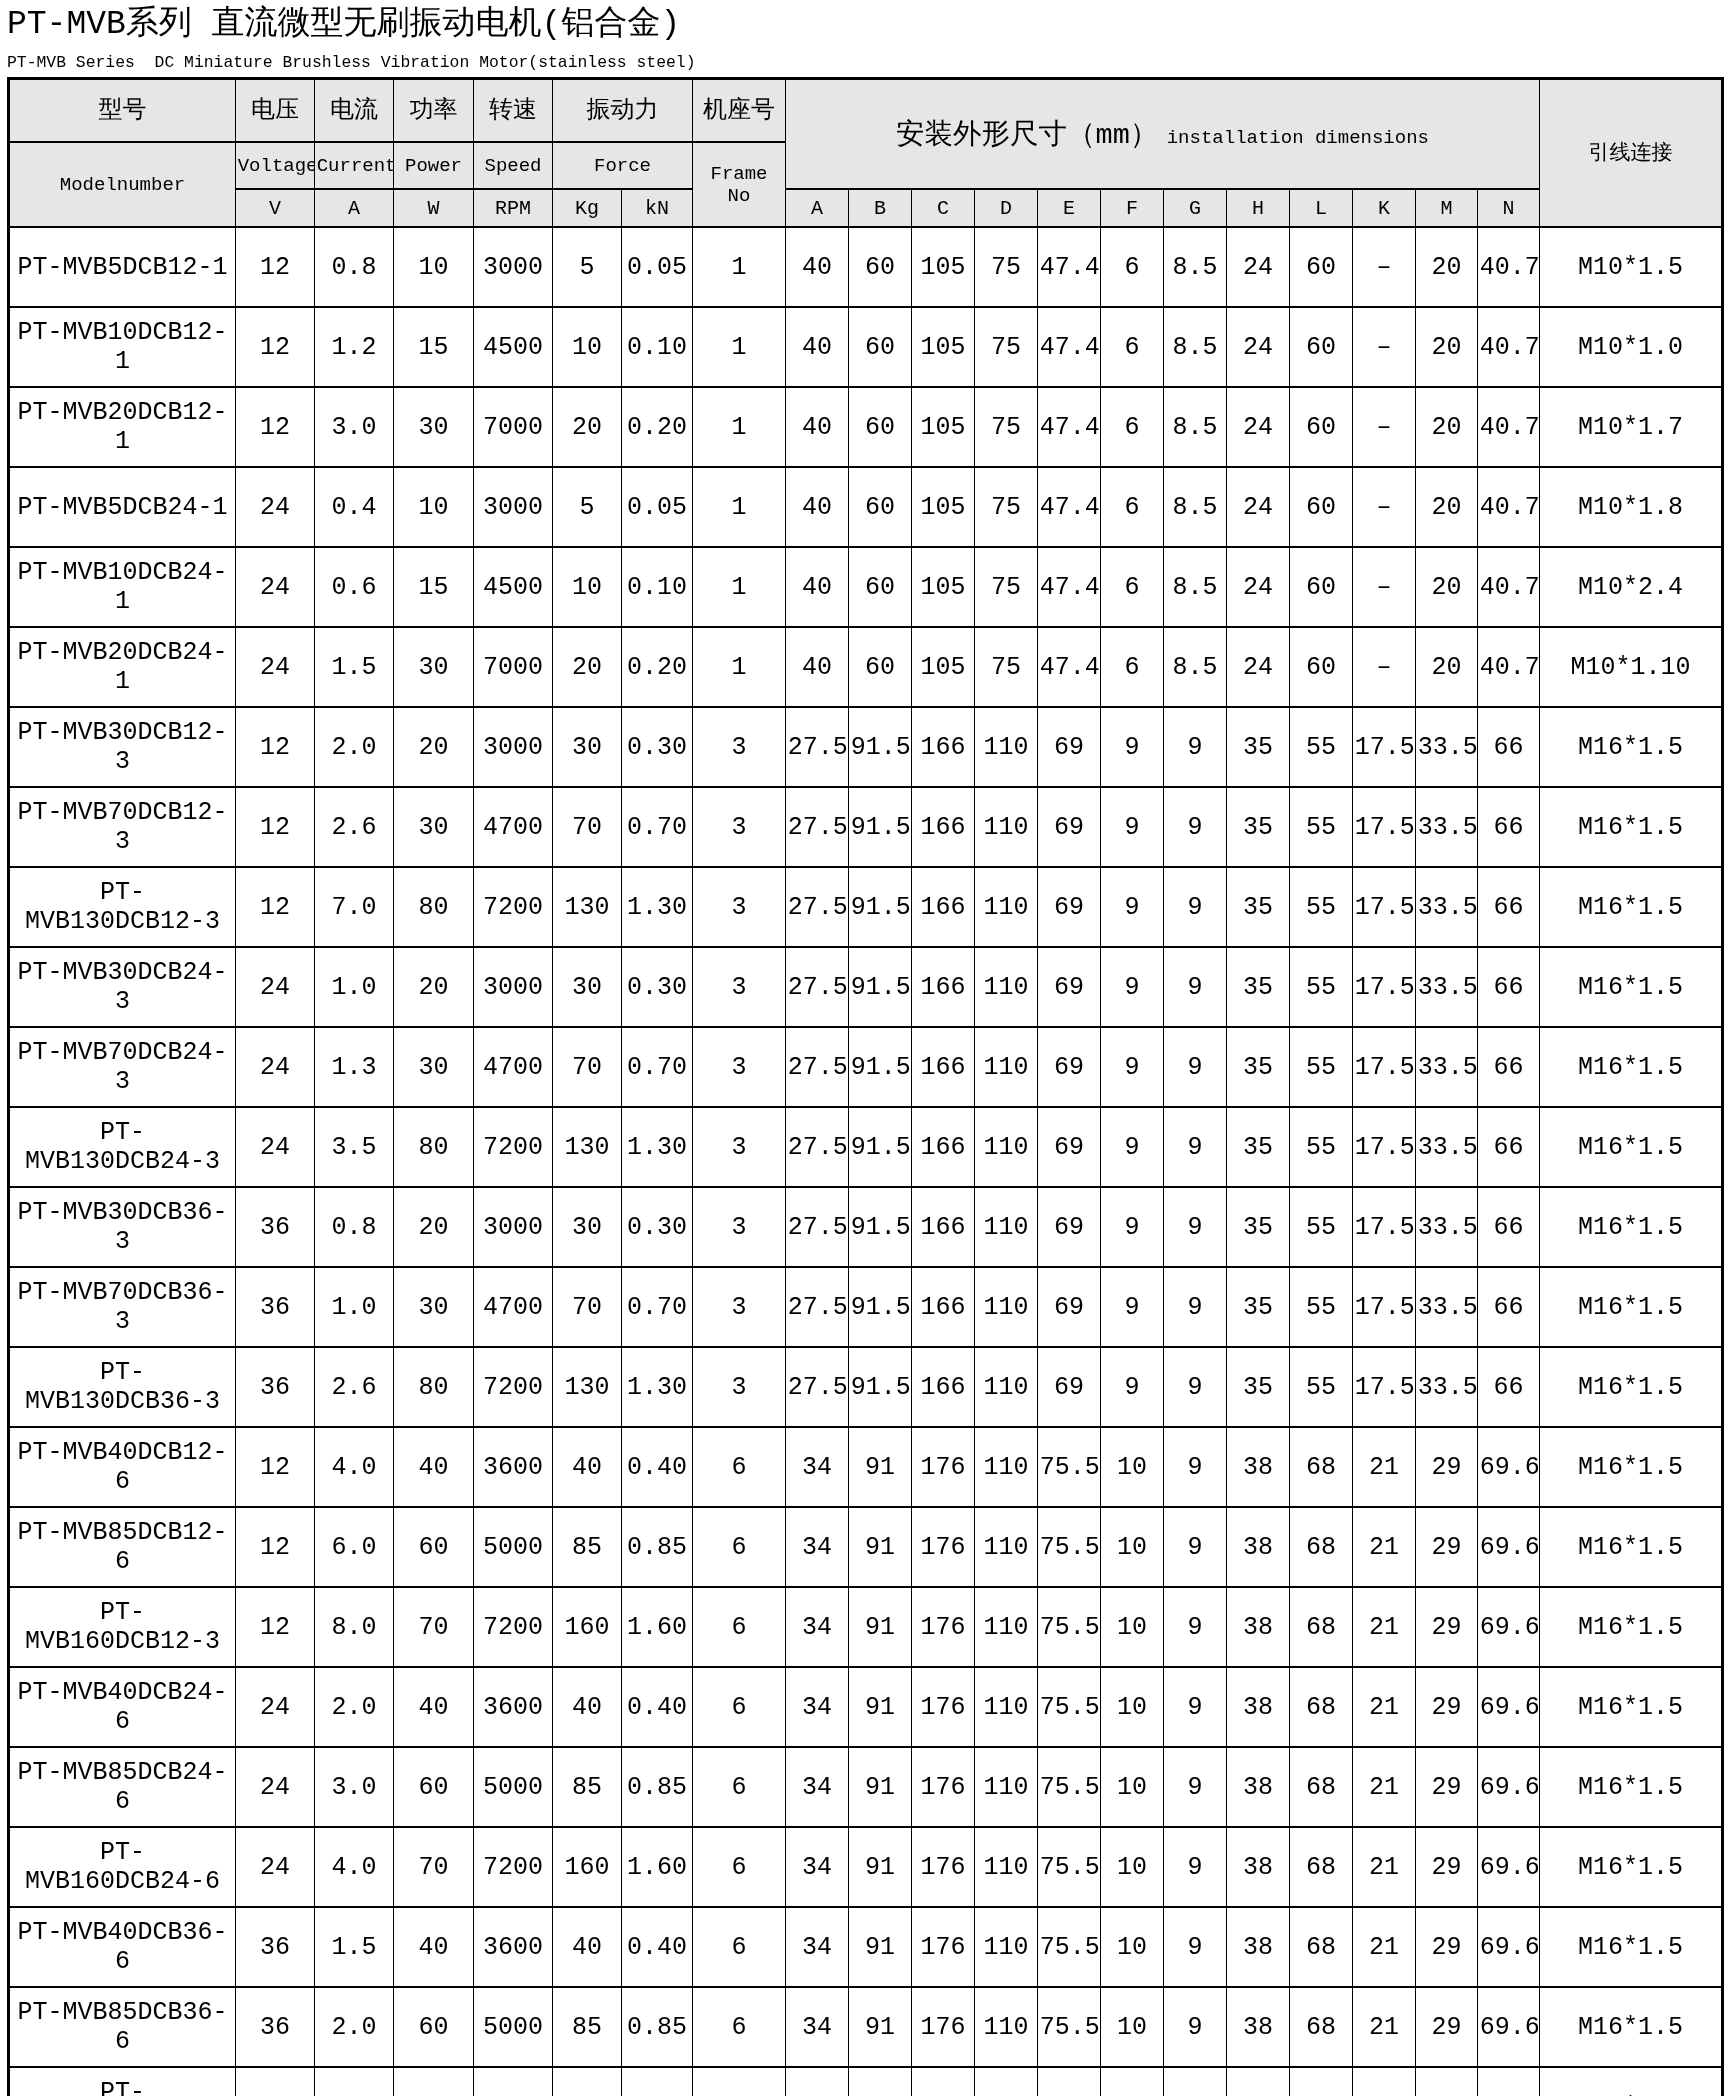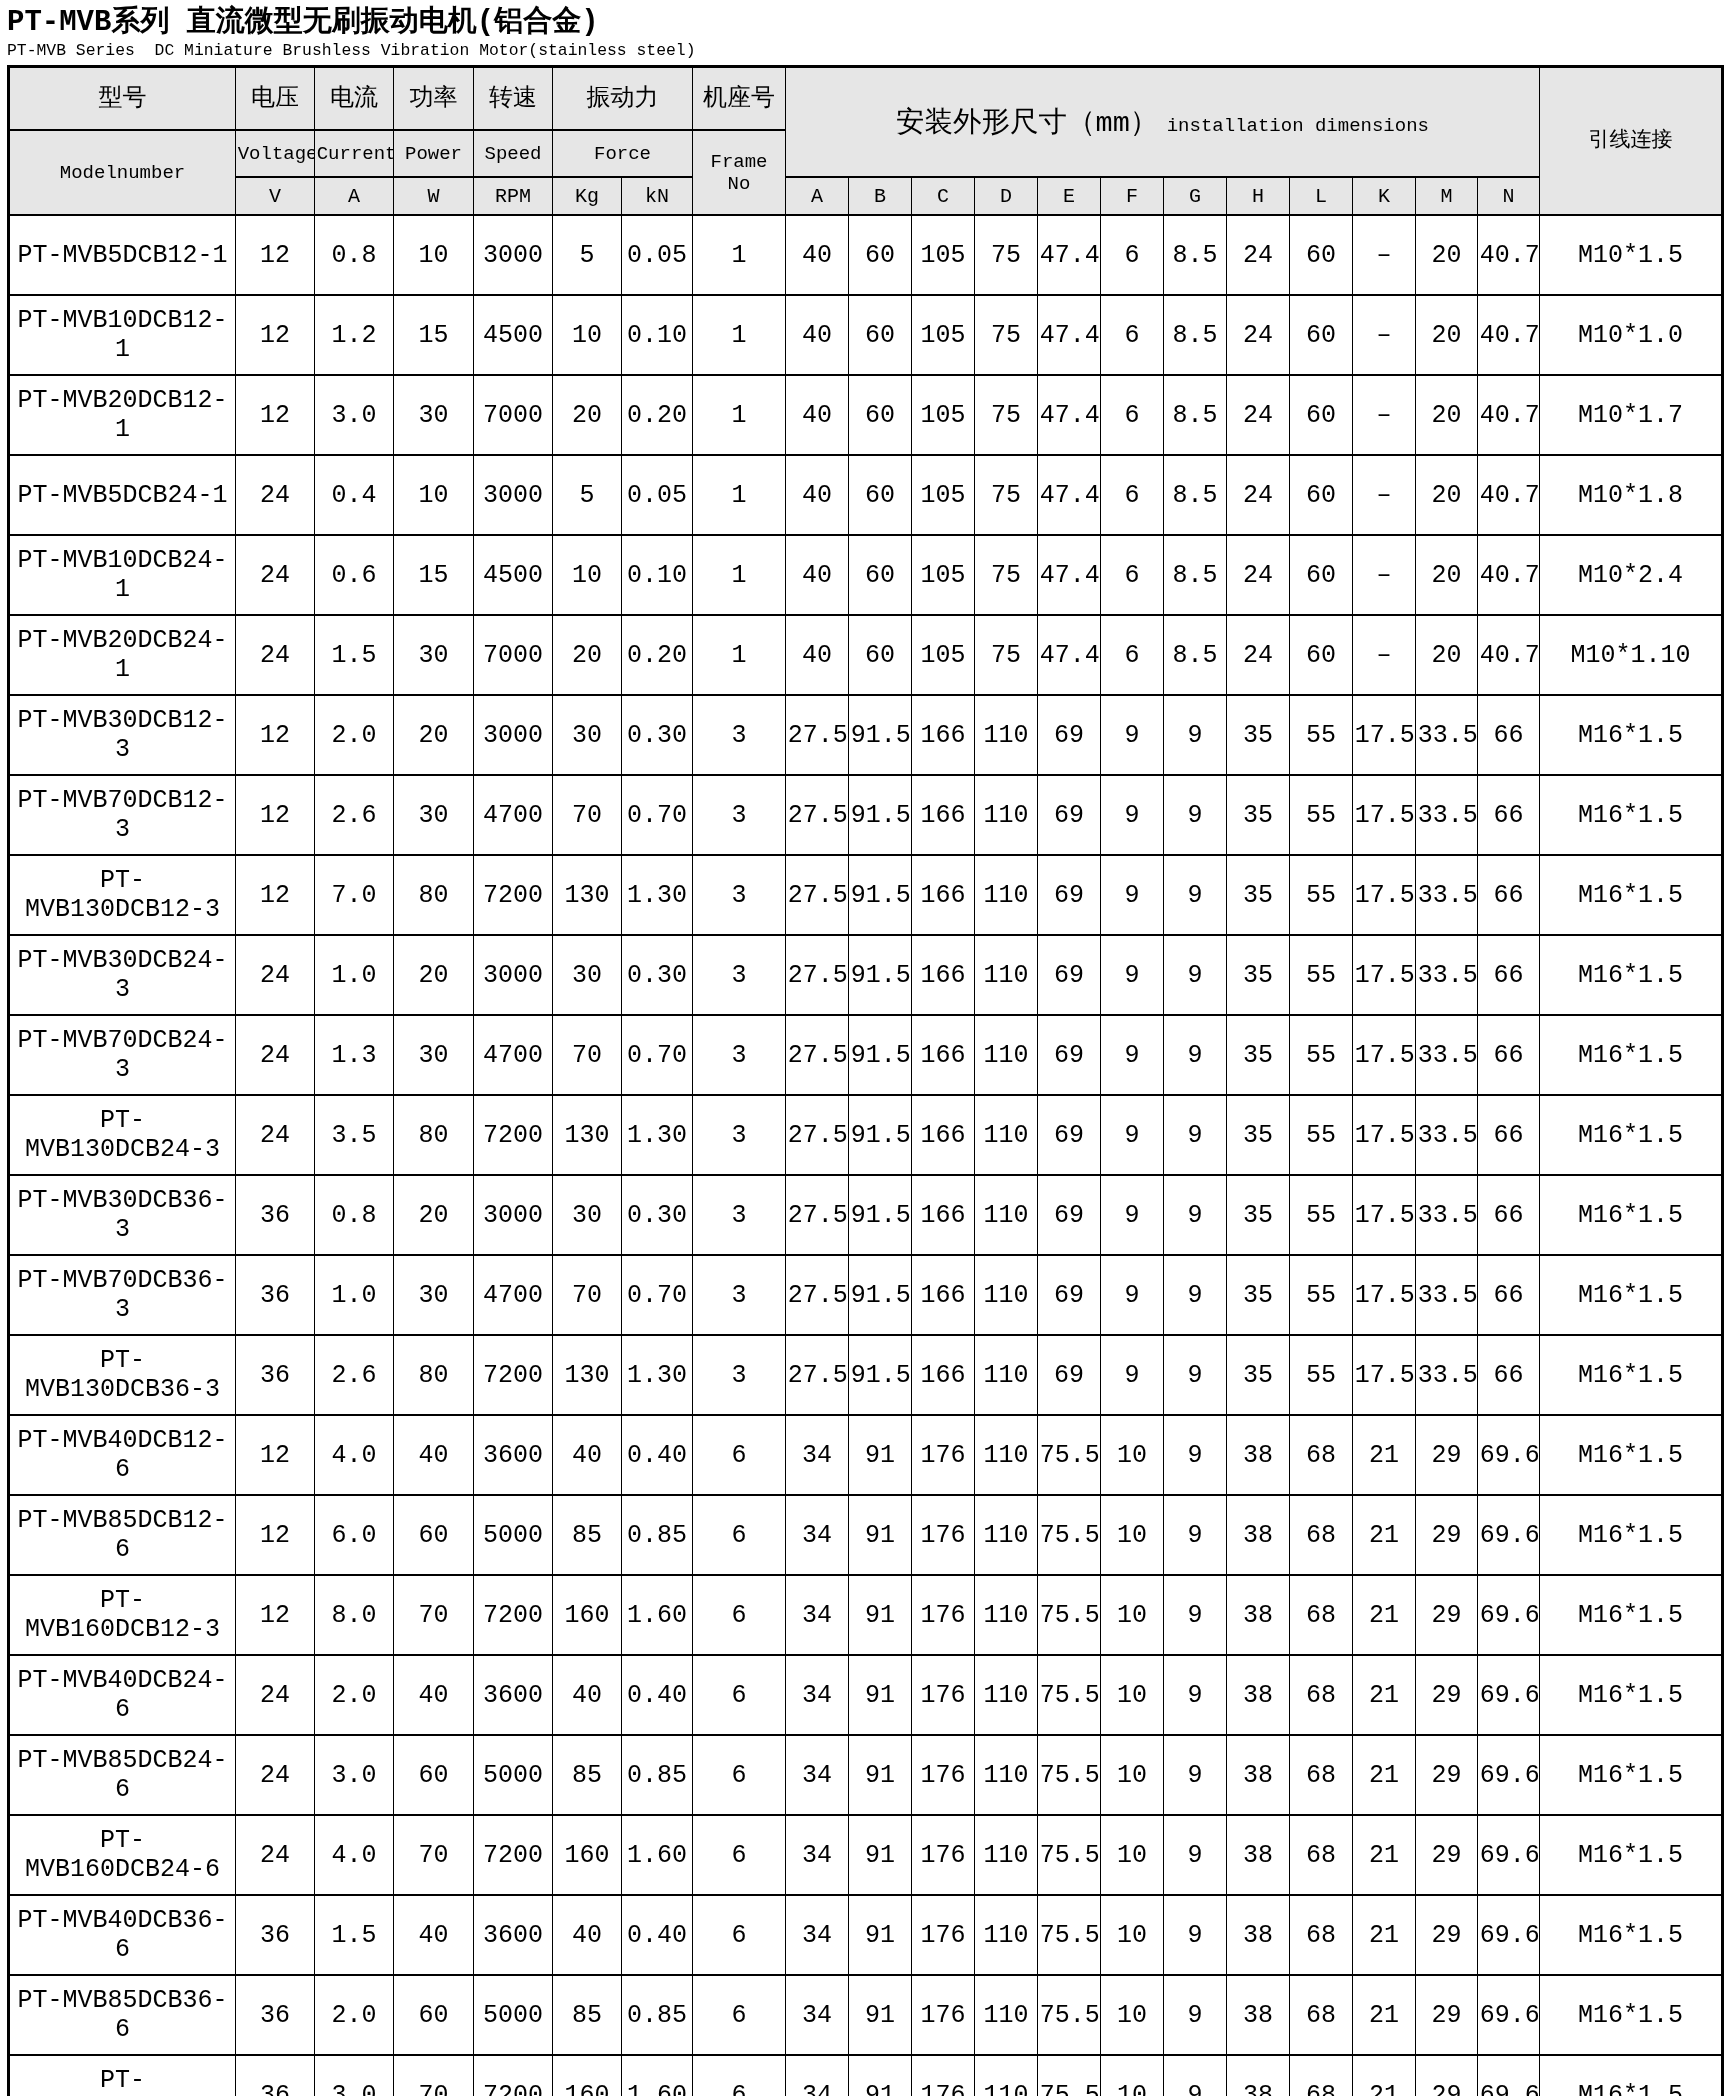--- a/index.html
+++ b/index.html
@@ -9,30 +9,30 @@
   }
   body {
     width: 1729px;
     height: 2096px;
     font-family: "Liberation Mono", "DejaVu Sans Mono", monospace;
     color: #000000;
     box-sizing: border-box;
     padding: 7px 7px 0 7px;
   }
   .doc-title {
-    font-size: 29px;
-    font-weight: bold;
+    font-size: 33px;
+    font-weight: normal;
     line-height: 1.1;
     letter-spacing: 0px;
     font-family: "Liberation Mono", "DejaVu Sans Mono", monospace;
     white-space: nowrap;
   }
   .doc-subtitle {
     font-size: 16.4px;
-    margin-top: 2px;
+    margin-top: 10px;
     margin-bottom: 5.2px;
     white-space: pre;
     font-family: "Liberation Mono", "DejaVu Sans Mono", monospace;
   }
   table.spec {
     border-collapse: collapse;
     table-layout: fixed;
     width: 1715px;
     border: 3.5px solid #000;
   }

